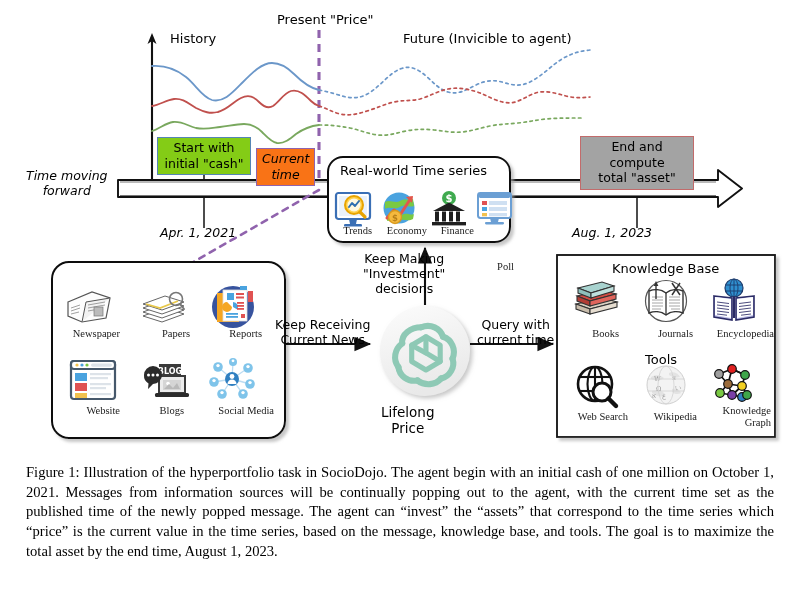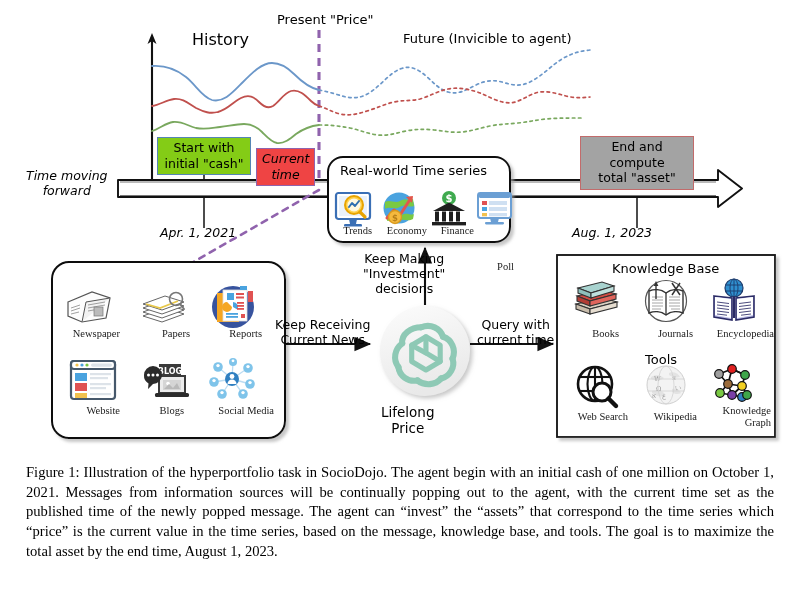--- a/index.html
+++ b/index.html
@@ -28,42 +28,42 @@
   .lbl {
     position: absolute;
     font-family: "DejaVu Sans", sans-serif;
     color: #000;
     white-space: nowrap;
     line-height: 1.18;
     text-align: center;
   }
 
   
-  #lbl-history   { left: 192px; top: 31px;  font-size: 16px; }
+  #lbl-history   { left: 170px; top: 31px;  font-size: 13px; }
   #lbl-present   { left: 277px; top: 12px;  font-size: 13px; }
   #lbl-future    { left: 403px; top: 31px;  font-size: 13px; }
 
   
   .callout {
     position: absolute;
     font-family: "DejaVu Sans", sans-serif;
     font-size: 12.5px;
     text-align: center;
     line-height: 1.24;
     box-sizing: border-box;
     padding: 2px 5px 3px 5px;
   }
   #box-start {
     left: 157px; top: 137px; width: 94px;
     background: #84cc16;
     border: 1px solid #5585b5;
   }
   #box-current {
     left: 256px; top: 148px; width: 59px;
-    background: #ef4444;
+    background: #f97316;
     border: 1px solid #9063ad;
     font-style: italic;
   }
   #box-end {
     left: 580px; top: 136px; width: 114px;
     background: #a3a3a3;
     border: 1px solid #c26b6b;
   }
 
   

